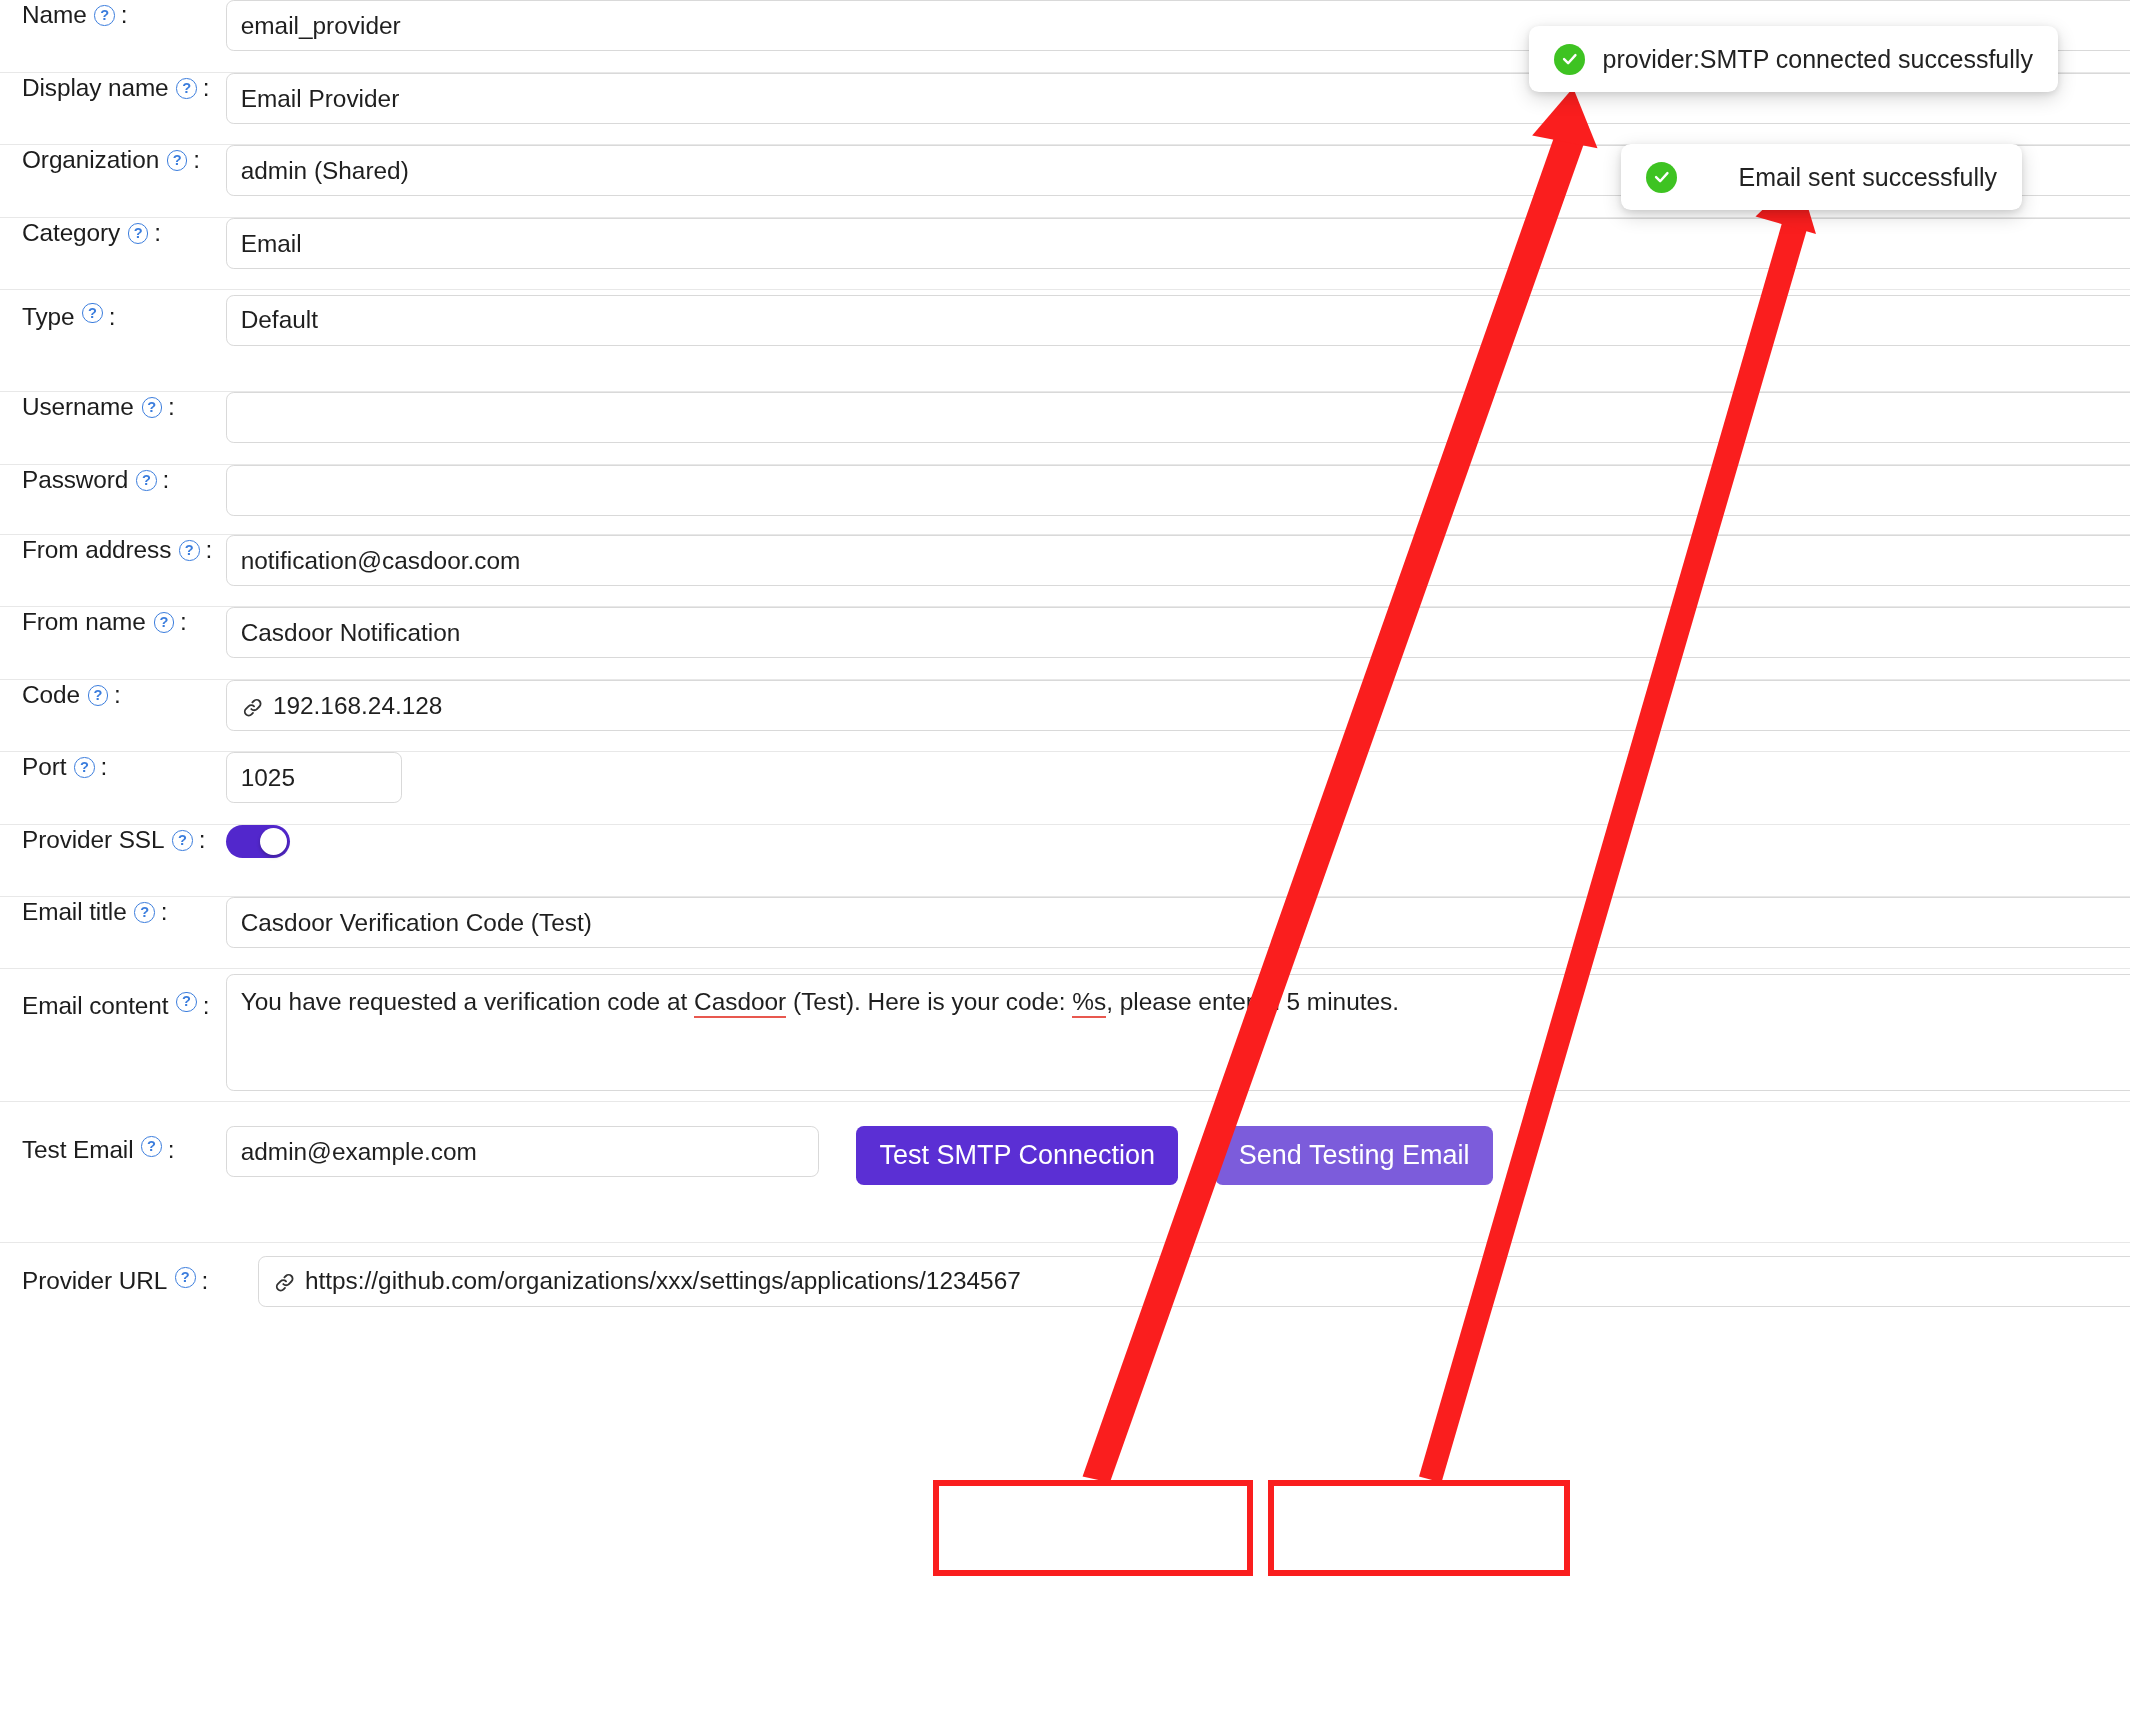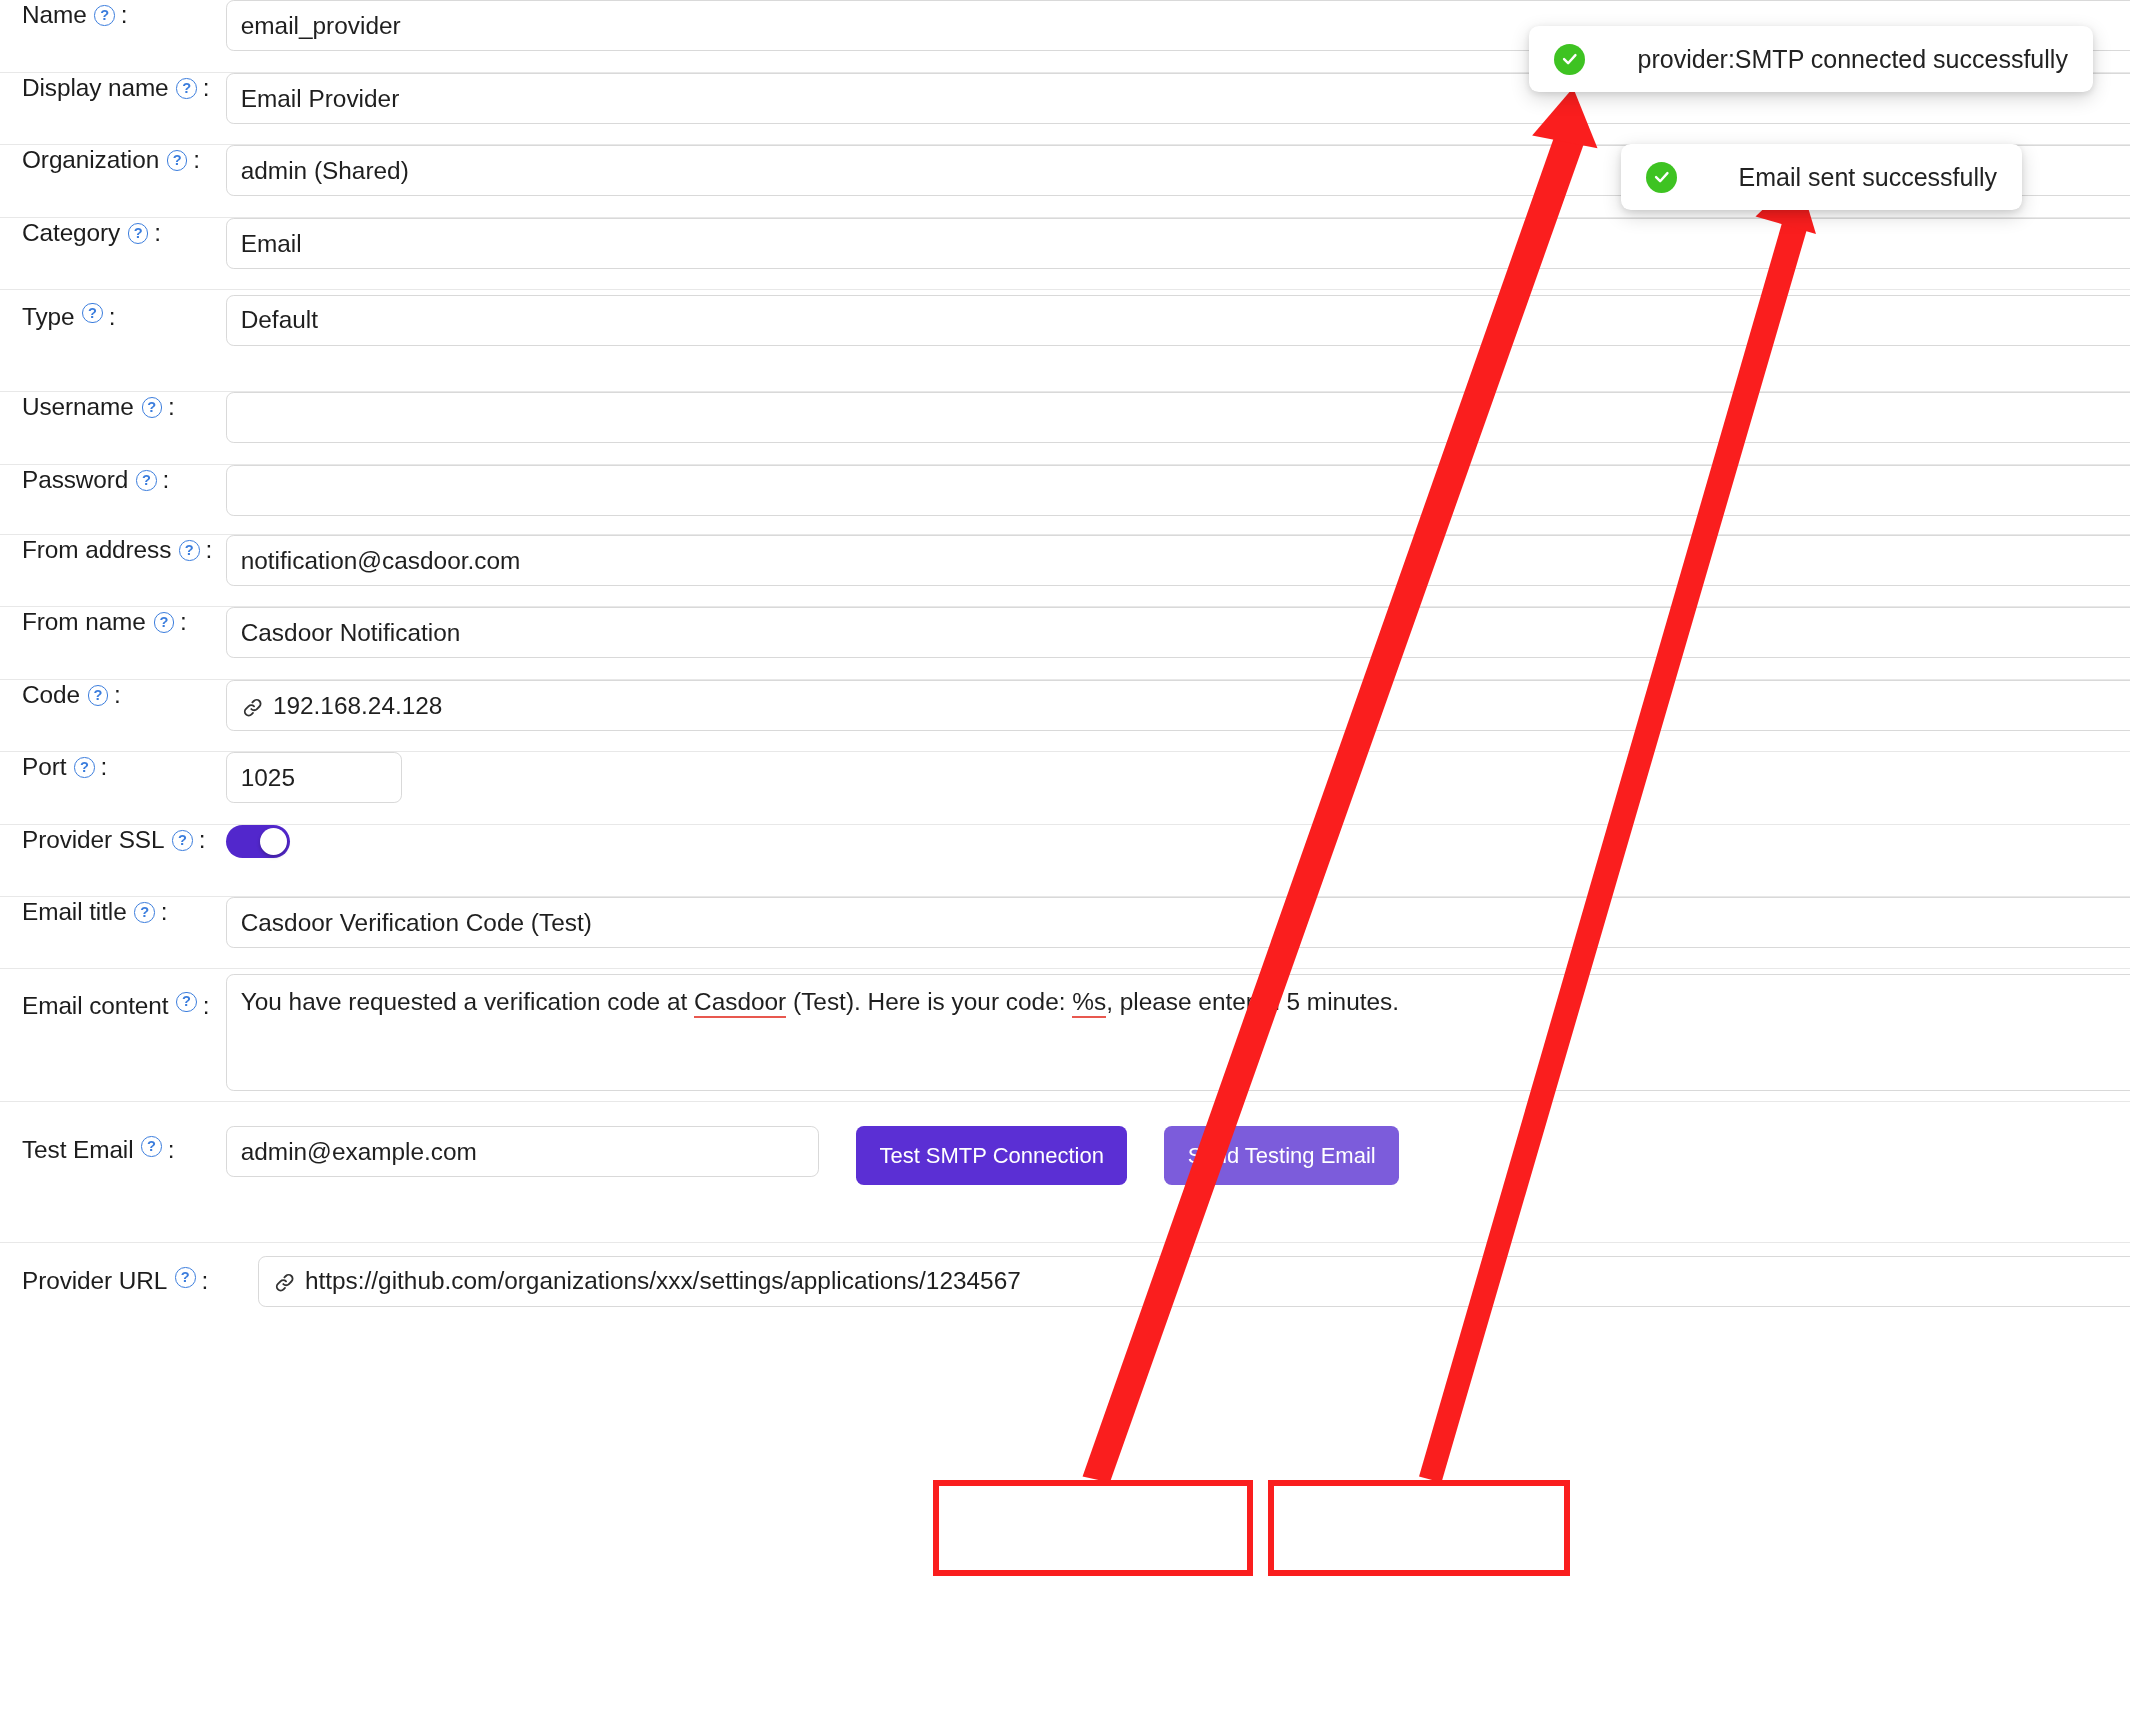--- a/index.html
+++ b/index.html
@@ -129,21 +129,21 @@
     border-radius: 50%;
     background: #fff;
     box-shadow: 0 2px 3.9px rgba(0,0,0,.25);
   }
 
   
   .btn {
     border: none;
     border-radius: 7.8px;
     color: #fff;
-    font-size: 22px;
+    font-size: 27px;
     font-family: "Liberation Sans", sans-serif;
     height: 59px;
     padding: 0 23.4px;
     cursor: pointer;
     white-space: nowrap;
   }
   .btn-primary { background: #5b2fd4; }
   .btn-light   { background: #7c5cdb; }
 
   
@@ -171,21 +171,21 @@
     border-radius: 50%;
     background: #3ec322;
     display: inline-flex;
     align-items: center;
     justify-content: center;
     margin-right: 17.6px;
     flex: 0 0 auto;
   }
   .toast .msg { font-size: 25px; color: #222; }
 
-  #toast1 { left: 1529px; top: 26px; gap: 35px; }
+  #toast1 { left: 1529px; top: 26px; }
   #toast2 { left: 1621px; top: 144px; gap: 44px; }
 
   svg.overlay {
     position: absolute;
     left: 0; top: 0;
     width: 2131px; height: 1735px;
     pointer-events: none;
   }
 </style>
 </head>

